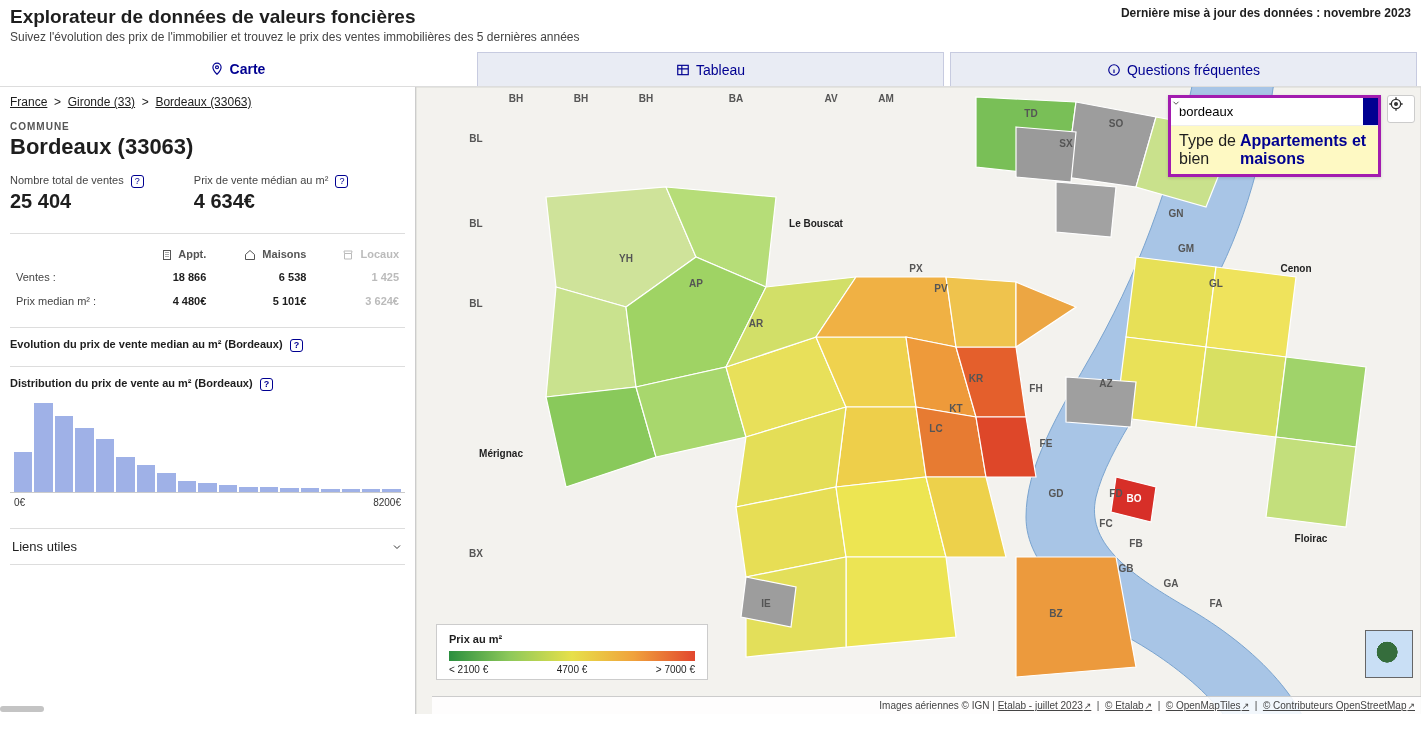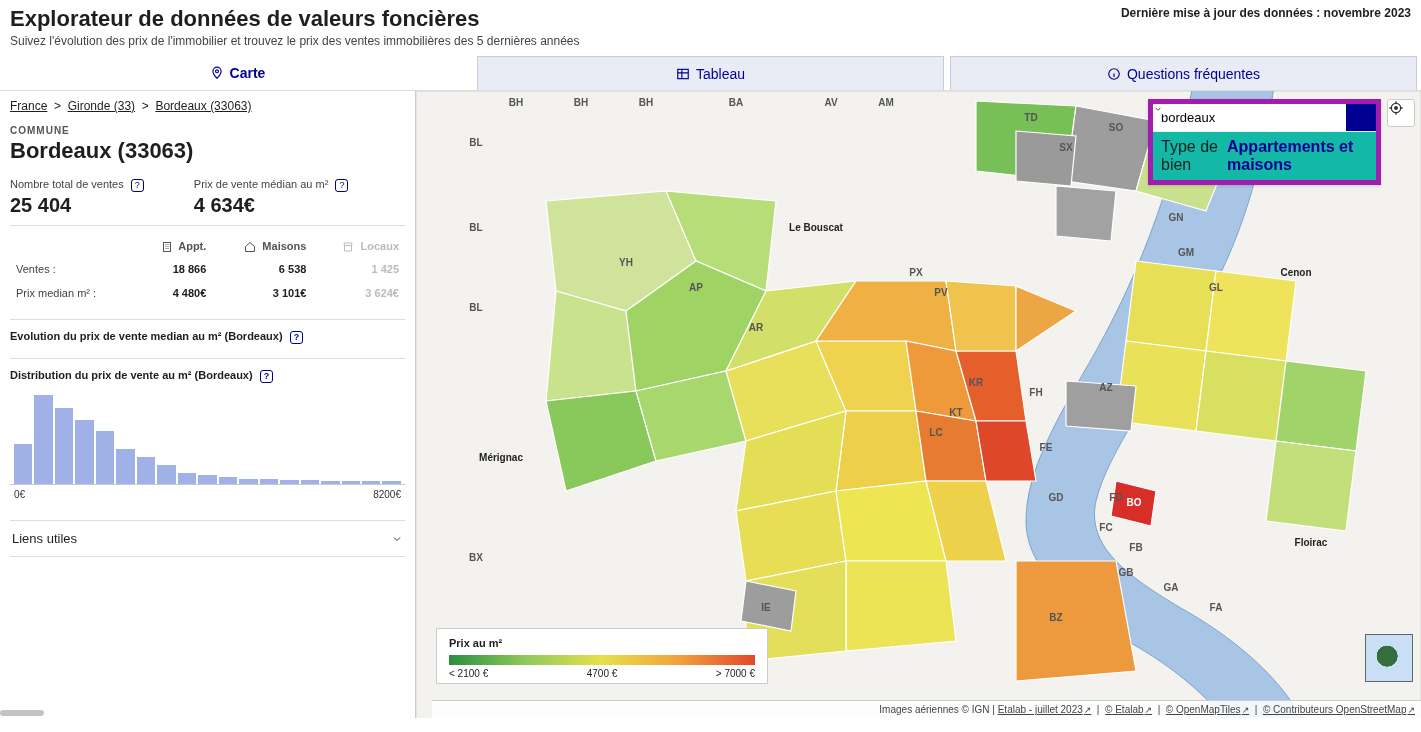--- a/index.html
+++ b/index.html
@@ -16,21 +16,21 @@
   body{
     margin:0;
     font-family:Arial,Helvetica,sans-serif;
     font-size:13px;
     color:var(--text);
     background:#fff;
   }
 
   
   .hdr{padding:6px 10px 2px 10px;display:flex;justify-content:space-between;align-items:flex-start;}
-  .hdr h1{margin:0;font-size:22px;font-weight:bold;}
+  .hdr h1{margin:0;font-size:19px;font-weight:bold;}
   .hdr .update{font-size:12px;font-weight:bold;}
   .sub{padding:0 10px 8px 10px;font-size:12px;color:#444;}
 
   
   .tabs{display:flex;gap:6px;padding:0 4px;}
   .tab{
     flex:1;
     text-align:center;
     padding:8px 4px;
     font-size:14px;
@@ -52,21 +52,21 @@
     padding:8px 10px 4px 10px;
     overflow:hidden;
     position:relative;
     background:#fff;
   }
   .bc{font-size:12px;}
   .bc a{color:var(--text);text-decoration:underline;cursor:pointer;}
   .lvl{font-size:10px;letter-spacing:1px;color:#555;margin-top:12px;font-weight:bold;}
   .place{font-size:22px;font-weight:bold;margin:2px 0 14px 0;}
 
-  .kpis{display:flex;gap:50px;border-bottom:1px solid var(--border);padding-bottom:8px;}
+  .kpis{display:flex;gap:50px;border-bottom:1px solid var(--border);padding-bottom:20px;}
   .kpi .lab{font-size:11px;color:#444;}
   .kpi .val{font-size:20px;font-weight:bold;margin-top:2px;}
   .help{display:inline-block;border:1px solid var(--blue);color:var(--blue);border-radius:3px;font-size:9px;padding:0 3px;margin-left:4px;cursor:pointer;line-height:11px;}
 
   table.split{width:100%;border-collapse:collapse;font-size:11px;margin-top:10px;}
   table.split th{font-weight:bold;text-align:right;color:#555;padding:4px 6px;}
   table.split th:first-child{text-align:left;}
   table.split th .ic{vertical-align:middle;margin-right:3px;}
   table.split td{padding:6px 6px;text-align:right;font-weight:bold;}
   table.split td:first-child{text-align:left;font-weight:normal;color:#444;}
@@ -84,36 +84,36 @@
 
   .links{display:flex;justify-content:space-between;align-items:center;border-top:1px solid var(--border);border-bottom:1px solid var(--border);padding:10px 2px;margin-top:20px;cursor:pointer;font-size:13px;}
 
   
   .map{flex:1;position:relative;background:#e9e8e3;overflow:hidden;}
   .map svg{position:absolute;inset:0;}
 
   
   .searchwrap{
     position:absolute;top:8px;right:40px;
-    background:#14b8a6;border:5px solid #a21caf;
-    width:233px;
+    background:#fef9c3;border:3px solid #a21caf;
+    width:213px;
     box-shadow:0 1px 3px rgba(0,0,0,.15);
   }
   .searchbar{display:flex;}
   .searchbar input{flex:1;border:0;padding:6px 8px;font-size:13px;outline:none;}
   .searchbar button{width:30px;border:0;background:var(--blue);color:#fff;cursor:pointer;display:flex;align-items:center;justify-content:center;}
   .typebien{border-top:1px solid #eee;padding:6px 8px;font-size:16px;display:flex;align-items:center;justify-content:space-between;}
   .typebien .v{color:var(--blue);font-weight:bold;}
   .geoloc{position:absolute;top:8px;right:6px;width:28px;height:28px;border:1px solid #ccc;background:#fff;border-radius:3px;cursor:pointer;display:flex;align-items:center;justify-content:center;}
 
   
   .legend{
     position:absolute;left:20px;bottom:34px;
     background:#fff;border:1px solid #ccc;padding:8px 12px 4px 12px;
-    font-size:11px;width:332px;
+    font-size:11px;width:272px;
   }
   .legend .grad{height:10px;margin-top:6px;background:linear-gradient(to right,#2b8f3f,#8fc95a,#e7e04a,#f0a23c,#e2472e);}
   .legend .grad-ticks{display:flex;justify-content:space-between;font-size:10px;margin-top:3px;}
 
   .mini{position:absolute;right:8px;bottom:36px;width:48px;height:48px;border:1px solid #666;background:#c9dff5;cursor:pointer;}
   .mini::after{content:"";position:absolute;inset:4px;background:radial-gradient(circle at 45% 45%, #356d3c 35%, #c9dff5 36%);}
 
   .attrib{
     position:absolute;left:16px;right:0;bottom:0;
     background:rgba(255,255,255,.85);
@@ -221,21 +221,21 @@
       <tbody>
         <tr>
           <td>Ventes :</td>
           <td>18 866</td>
           <td>6 538</td>
           <td class="dis">1 425</td>
         </tr>
         <tr>
           <td>Prix median m² :</td>
           <td>4 480€</td>
-          <td>3 101€</td>
+          <td>5 101€</td>
           <td class="dis">3 624€</td>
         </tr>
       </tbody>
     </table>
 
     <div class="sep"></div>
     <div class="sect-title">
       <span>Evolution du prix de vente median au m² (Bordeaux)</span>
       <span class="help">?</span>
     </div>

